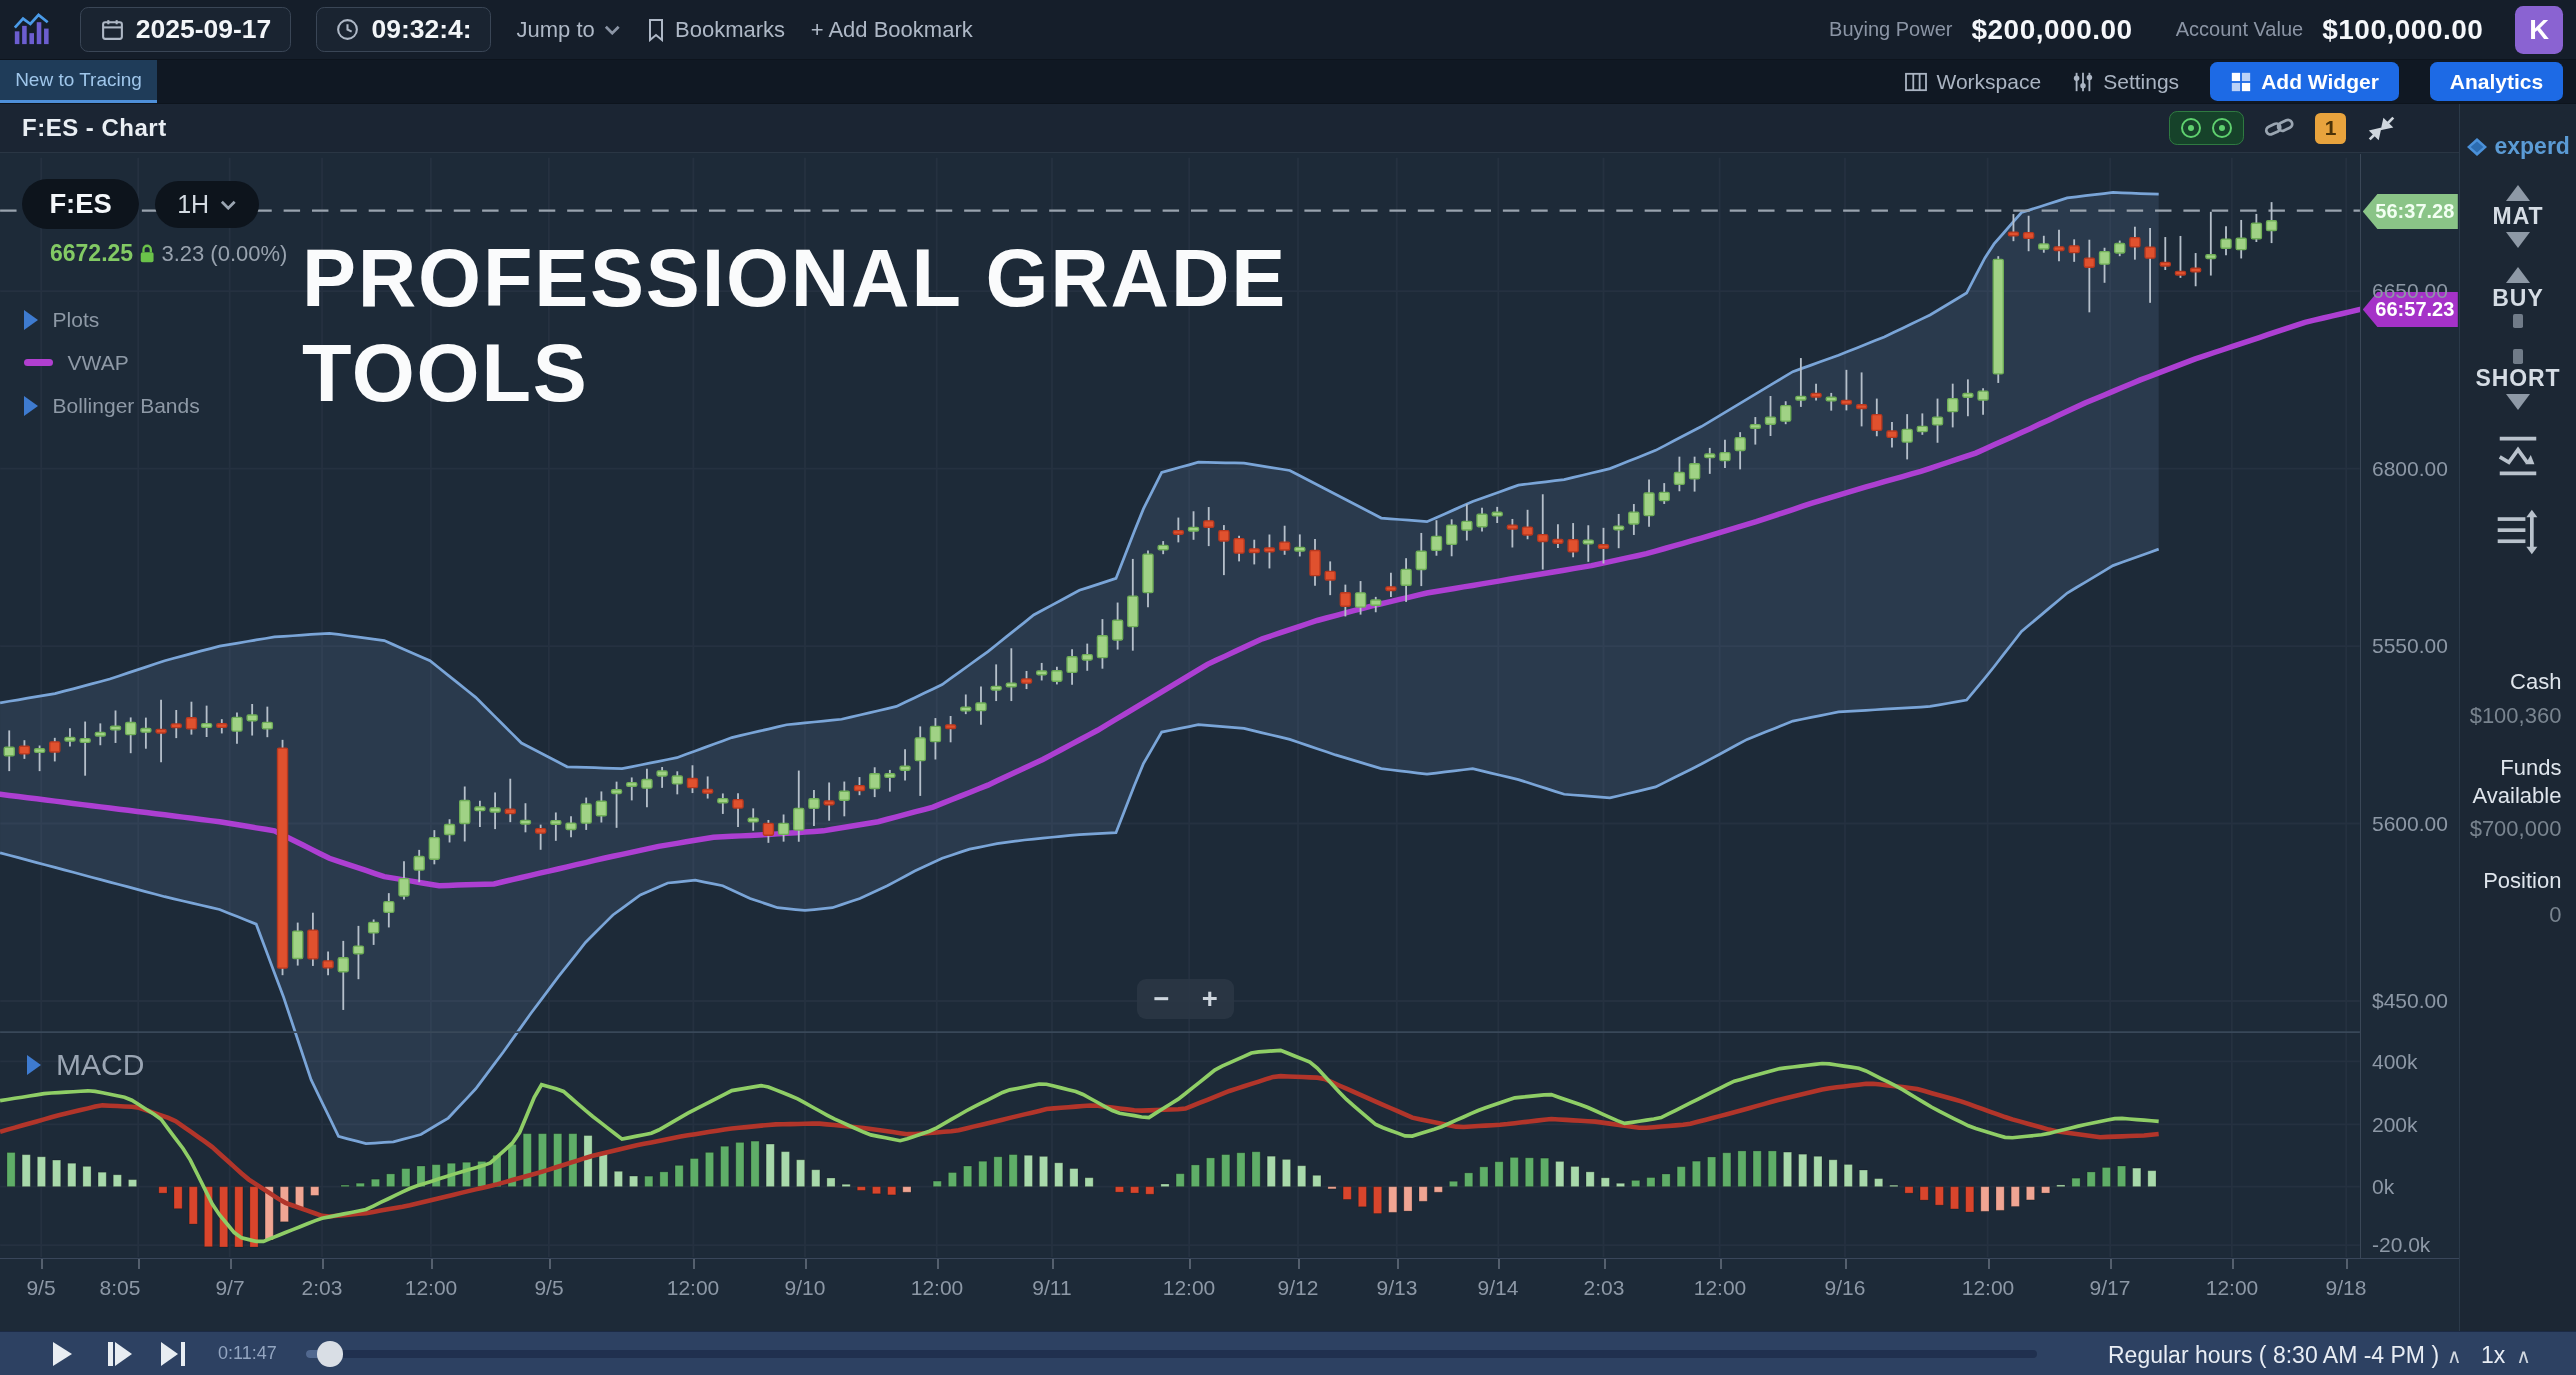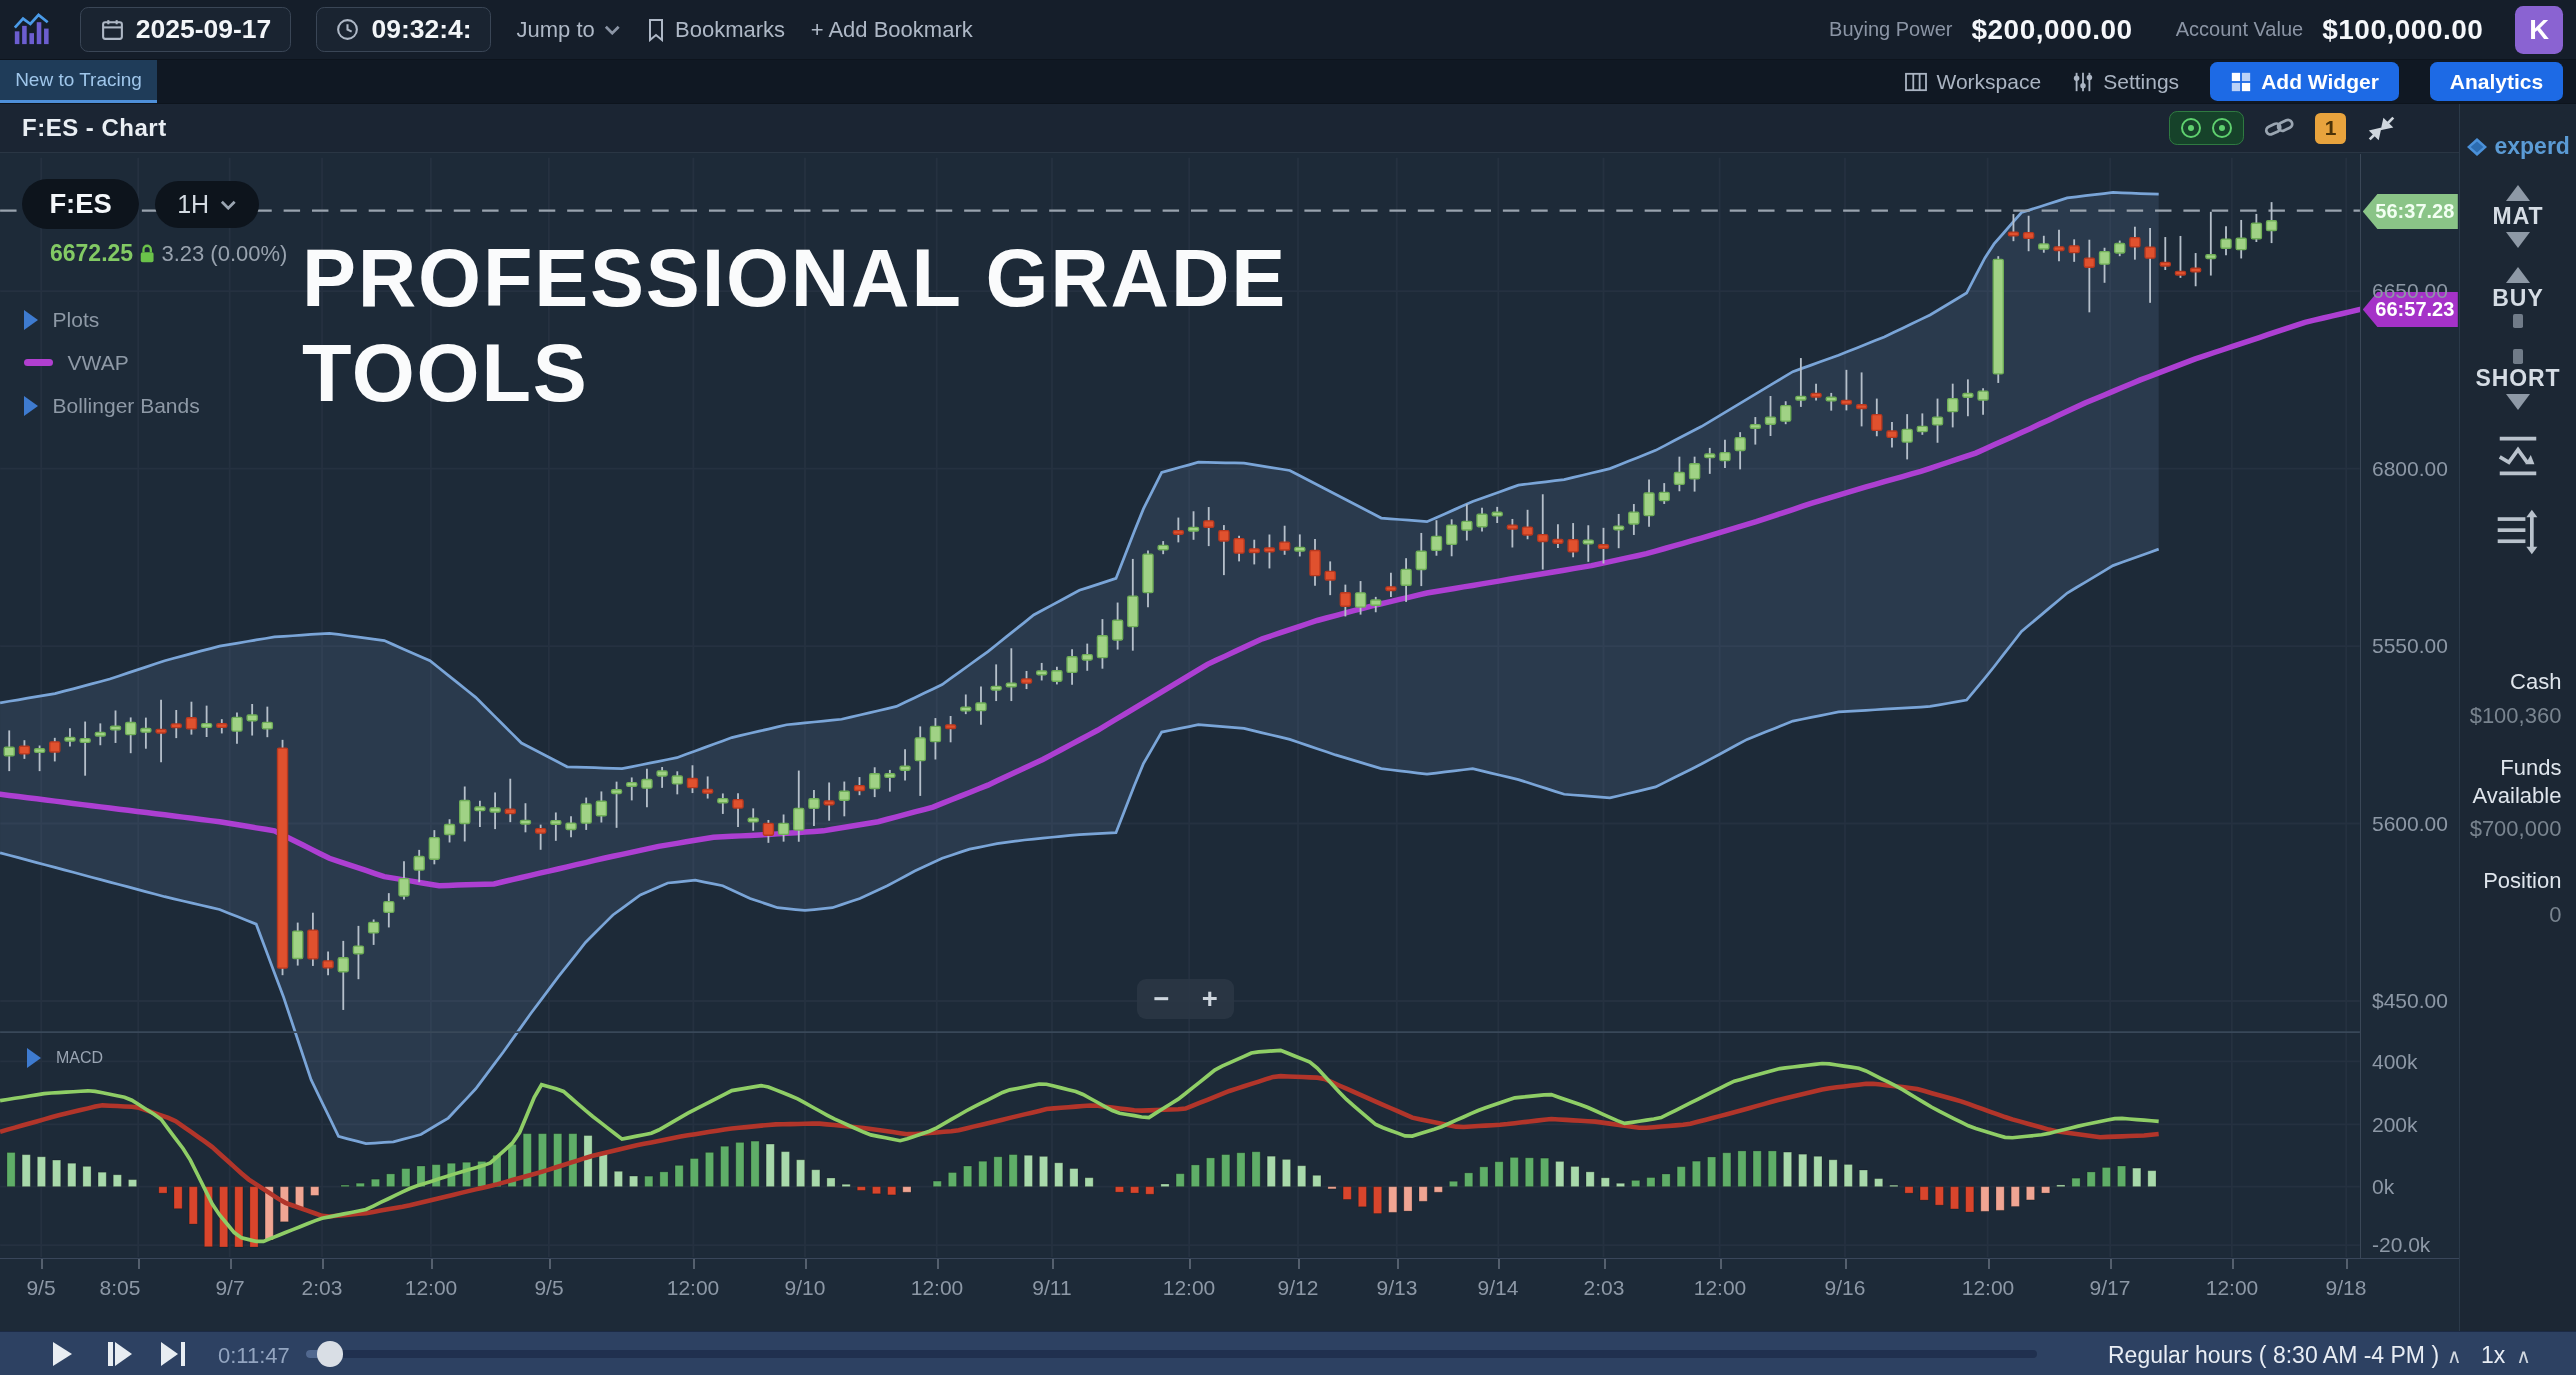--- a/index.html
+++ b/index.html
@@ -68,21 +68,21 @@
   .price-green { color:#83ca64; font-size:23px; font-weight:bold; }
   .price-chg { color:#98a2ae; font-size:22px; }
   .legend { position:absolute; left:24px; top:298px; }
   .legend-row { display:flex; align-items:center; gap:14.6px; height:43px; color:#8e99a6; font-size:21px; }
   .tri-blue { width:0; height:0; border-top:10px solid transparent; border-bottom:10px solid transparent;
               border-left:14.6px solid #3e7bd0; }
   .vwap-dash { width:29px; height:6.4px; border-radius:3.7px; background:#b13fd0; }
   .watermark { position:absolute; left:302px; top:231px; color:#fafbfc; font-size:81px; font-weight:bold;
                line-height:95px; letter-spacing:1.8px; }
   .macd-tag { position:absolute; left:27.4px; top:1048px; display:flex; align-items:center; gap:14.6px;
-              color:#9aa5b3; font-size:16px; }
+              color:#9aa5b3; font-size:30px; }
   .zoom-pill { position:absolute; left:1137px; top:979px; width:97px; height:40px; background:rgba(42,54,68,0.92);
                border-radius:9.1px; display:flex; }
   .zoom-btn { flex:1; display:flex; align-items:center; justify-content:center; color:#cdd5dd; font-size:27.4px; font-weight:bold; }
 
   
   .price-axis { position:absolute; left:2360px; top:154px; width:99px; height:1104px; border-left:1.8px solid #3a4757; }
   .axis-label { position:absolute; left:11px; color:#8d98a6; font-size:21px; white-space:nowrap; }
   .marker { position:absolute; left:1.8px; height:35px; display:flex; align-items:center; justify-content:center;
             font-size:20px; font-weight:bold; width:95px;
             clip-path:polygon(14.6px 0, 100% 0, 100% 100%, 14.6px 100%, 0 50%); padding-left:9.1px; }
@@ -93,21 +93,21 @@
   .time-tick { position:absolute; top:0; width:1.8px; height:10px; background:#55606e; }
 
   
   .bottom-bar { position:absolute; left:0; top:1331px; width:2576px; height:45px; background:#2d4162; border-top:0.9px solid #1c2a45; }
   .play-tri { position:absolute; left:53px; top:10px; width:0; height:0; border-top:12px solid transparent;
               border-bottom:12px solid transparent; border-left:19px solid #e8edf2; }
   .skip { position:absolute; top:10px; display:flex; align-items:center; gap:2.7px; }
   .skip .bar { width:4.6px; height:24px; background:#e8edf2; }
   .skip .t { width:0; height:0; border-top:12px solid transparent; border-bottom:12px solid transparent;
              border-left:17.4px solid #e8edf2; }
-  .elapsed { position:absolute; left:218px; top:11px; color:#93a5c0; font-size:22px; }
+  .elapsed { position:absolute; left:218px; top:11px; color:#93a5c0; font-size:18px; }
   .track { position:absolute; left:306px; top:18.3px; width:1731px; height:8.2px; background:#20304f; border-radius:4.6px; }
   .track-fill { position:absolute; left:0; top:0; width:24px; height:8.2px; background:#51688f; border-radius:4.6px; }
   .knob { position:absolute; left:317px; top:9.1px; width:25.6px; height:25.6px; border-radius:50%; background:#d9dee5; }
   .session { position:absolute; left:2108px; top:10px; color:#e8edf4; font-size:23px; display:flex; gap:8px; align-items:center; }
   .speed { position:absolute; left:2481px; top:10px; color:#e8edf4; font-size:23px; display:flex; gap:11px; align-items:center; }
   .caret { color:#cfd6df; font-size:20px; }
 </style>
 </head>
 <body>
 

